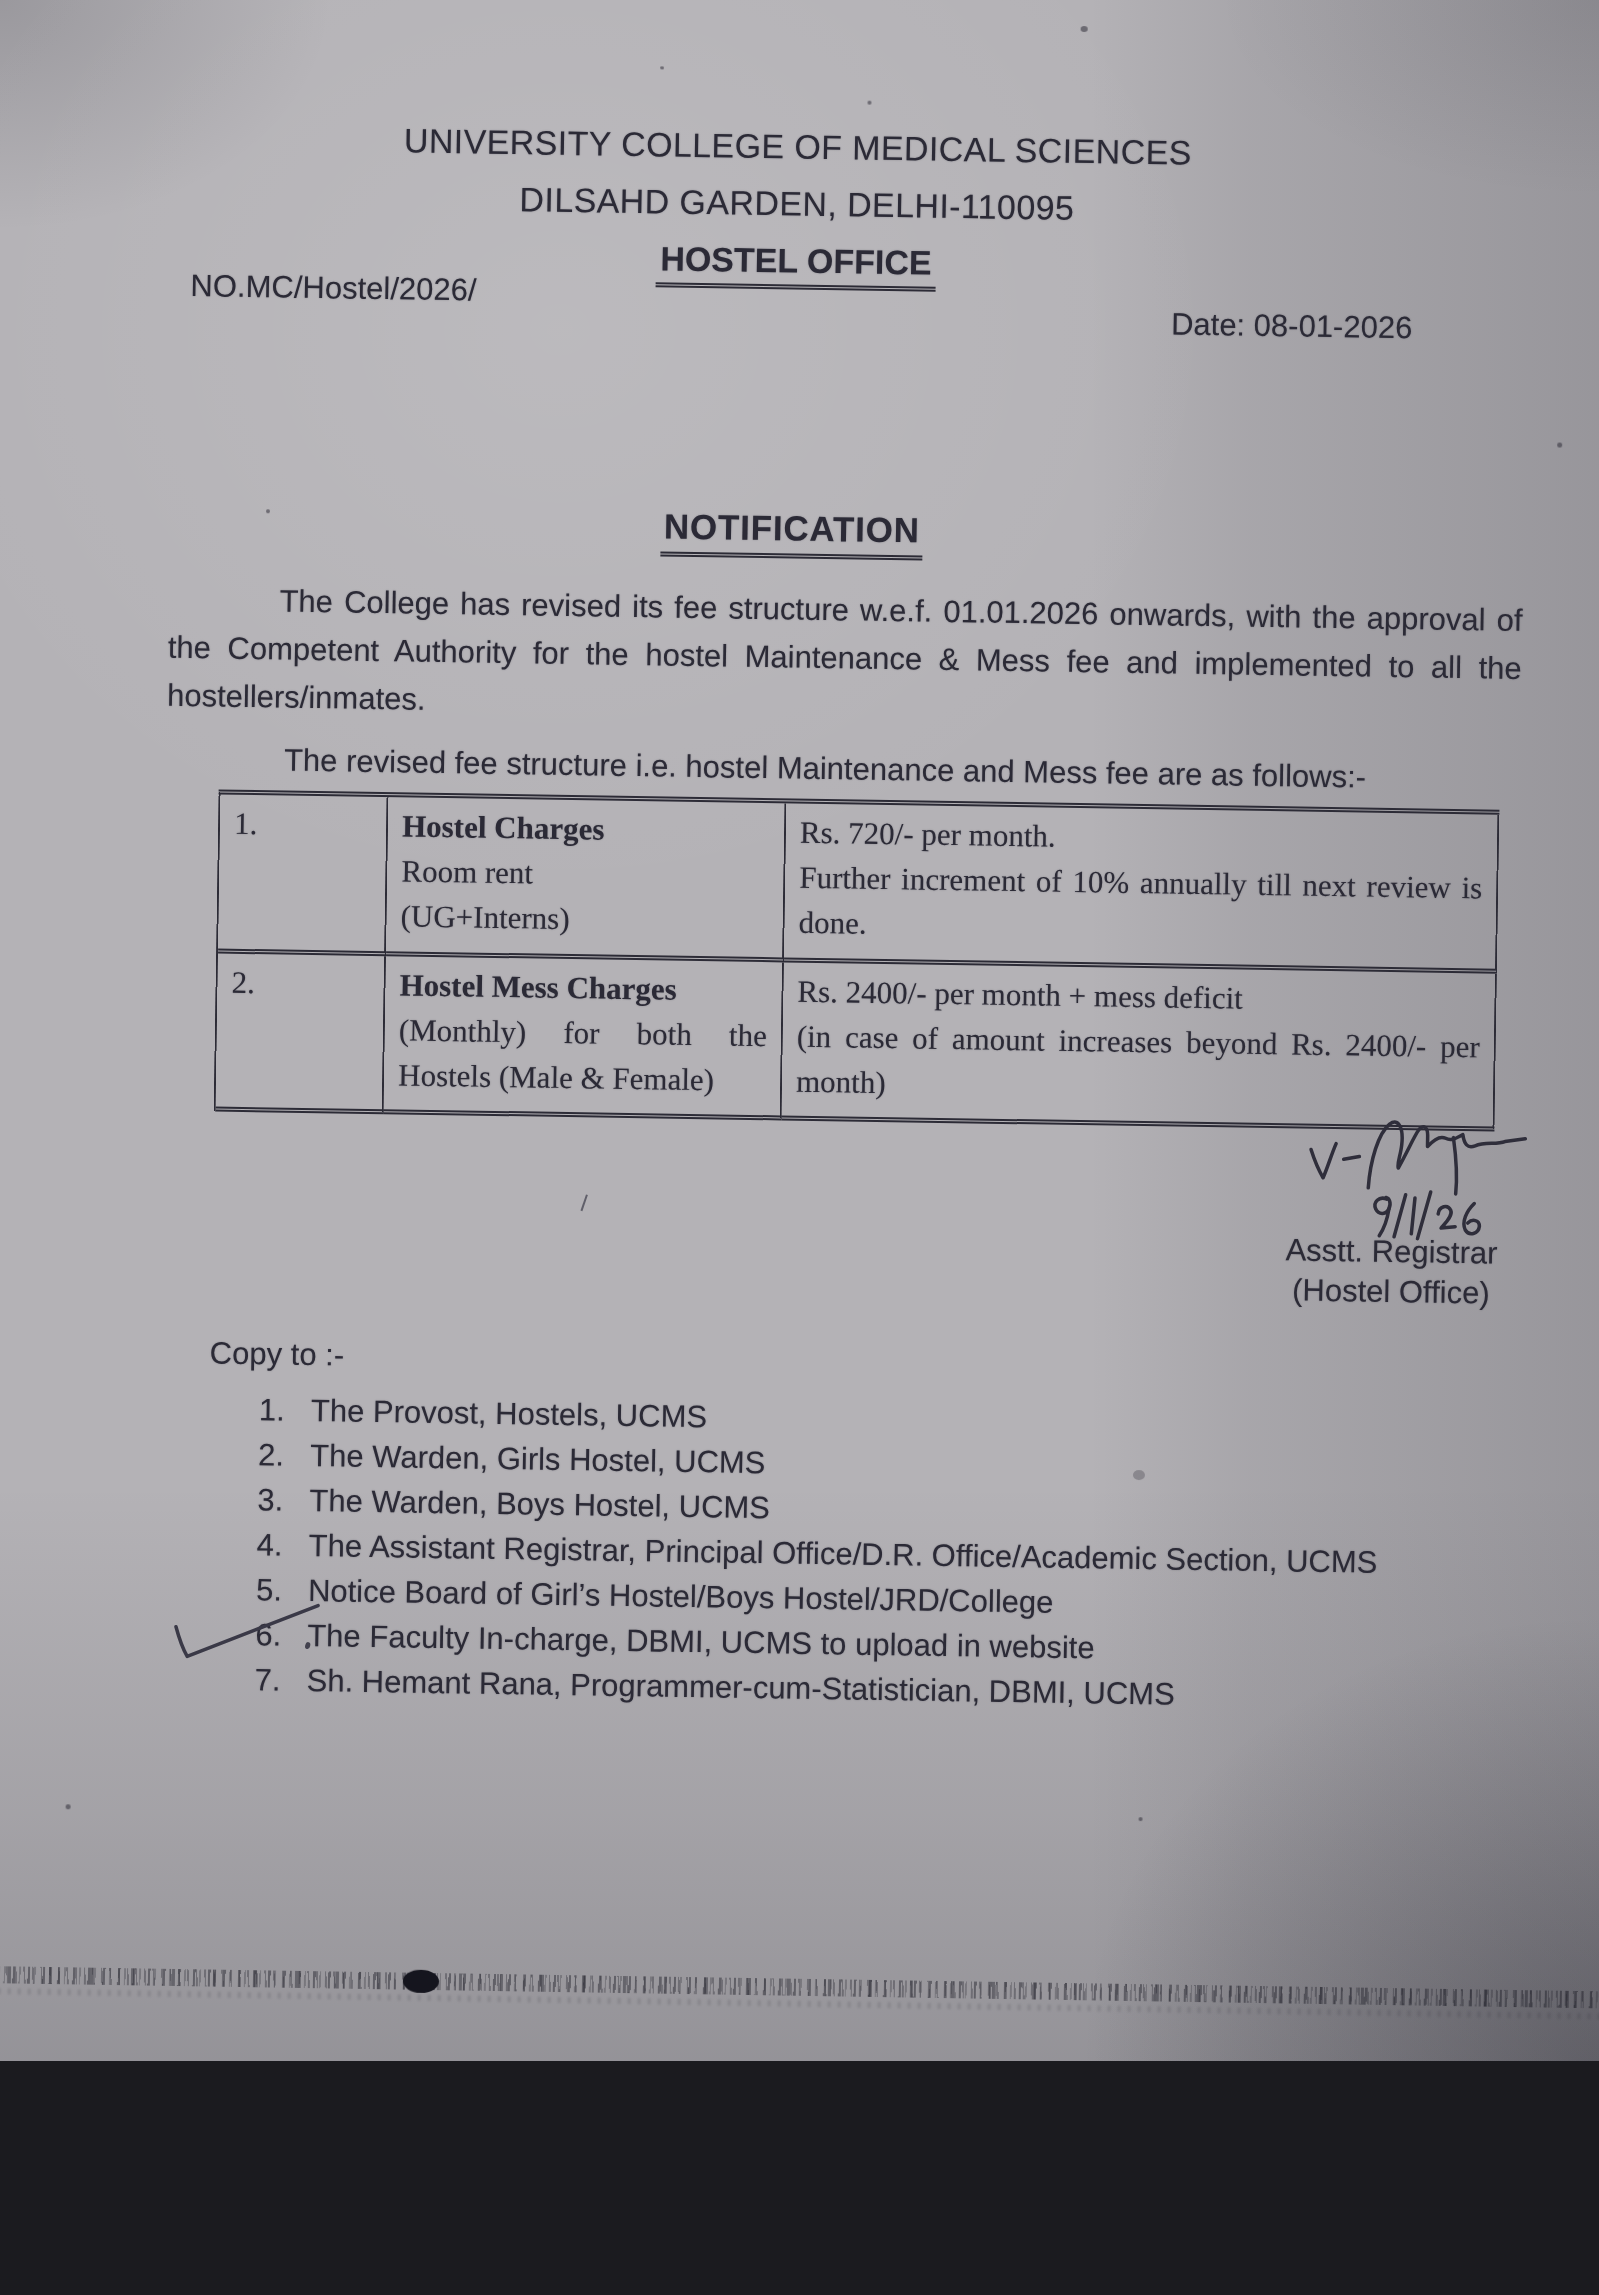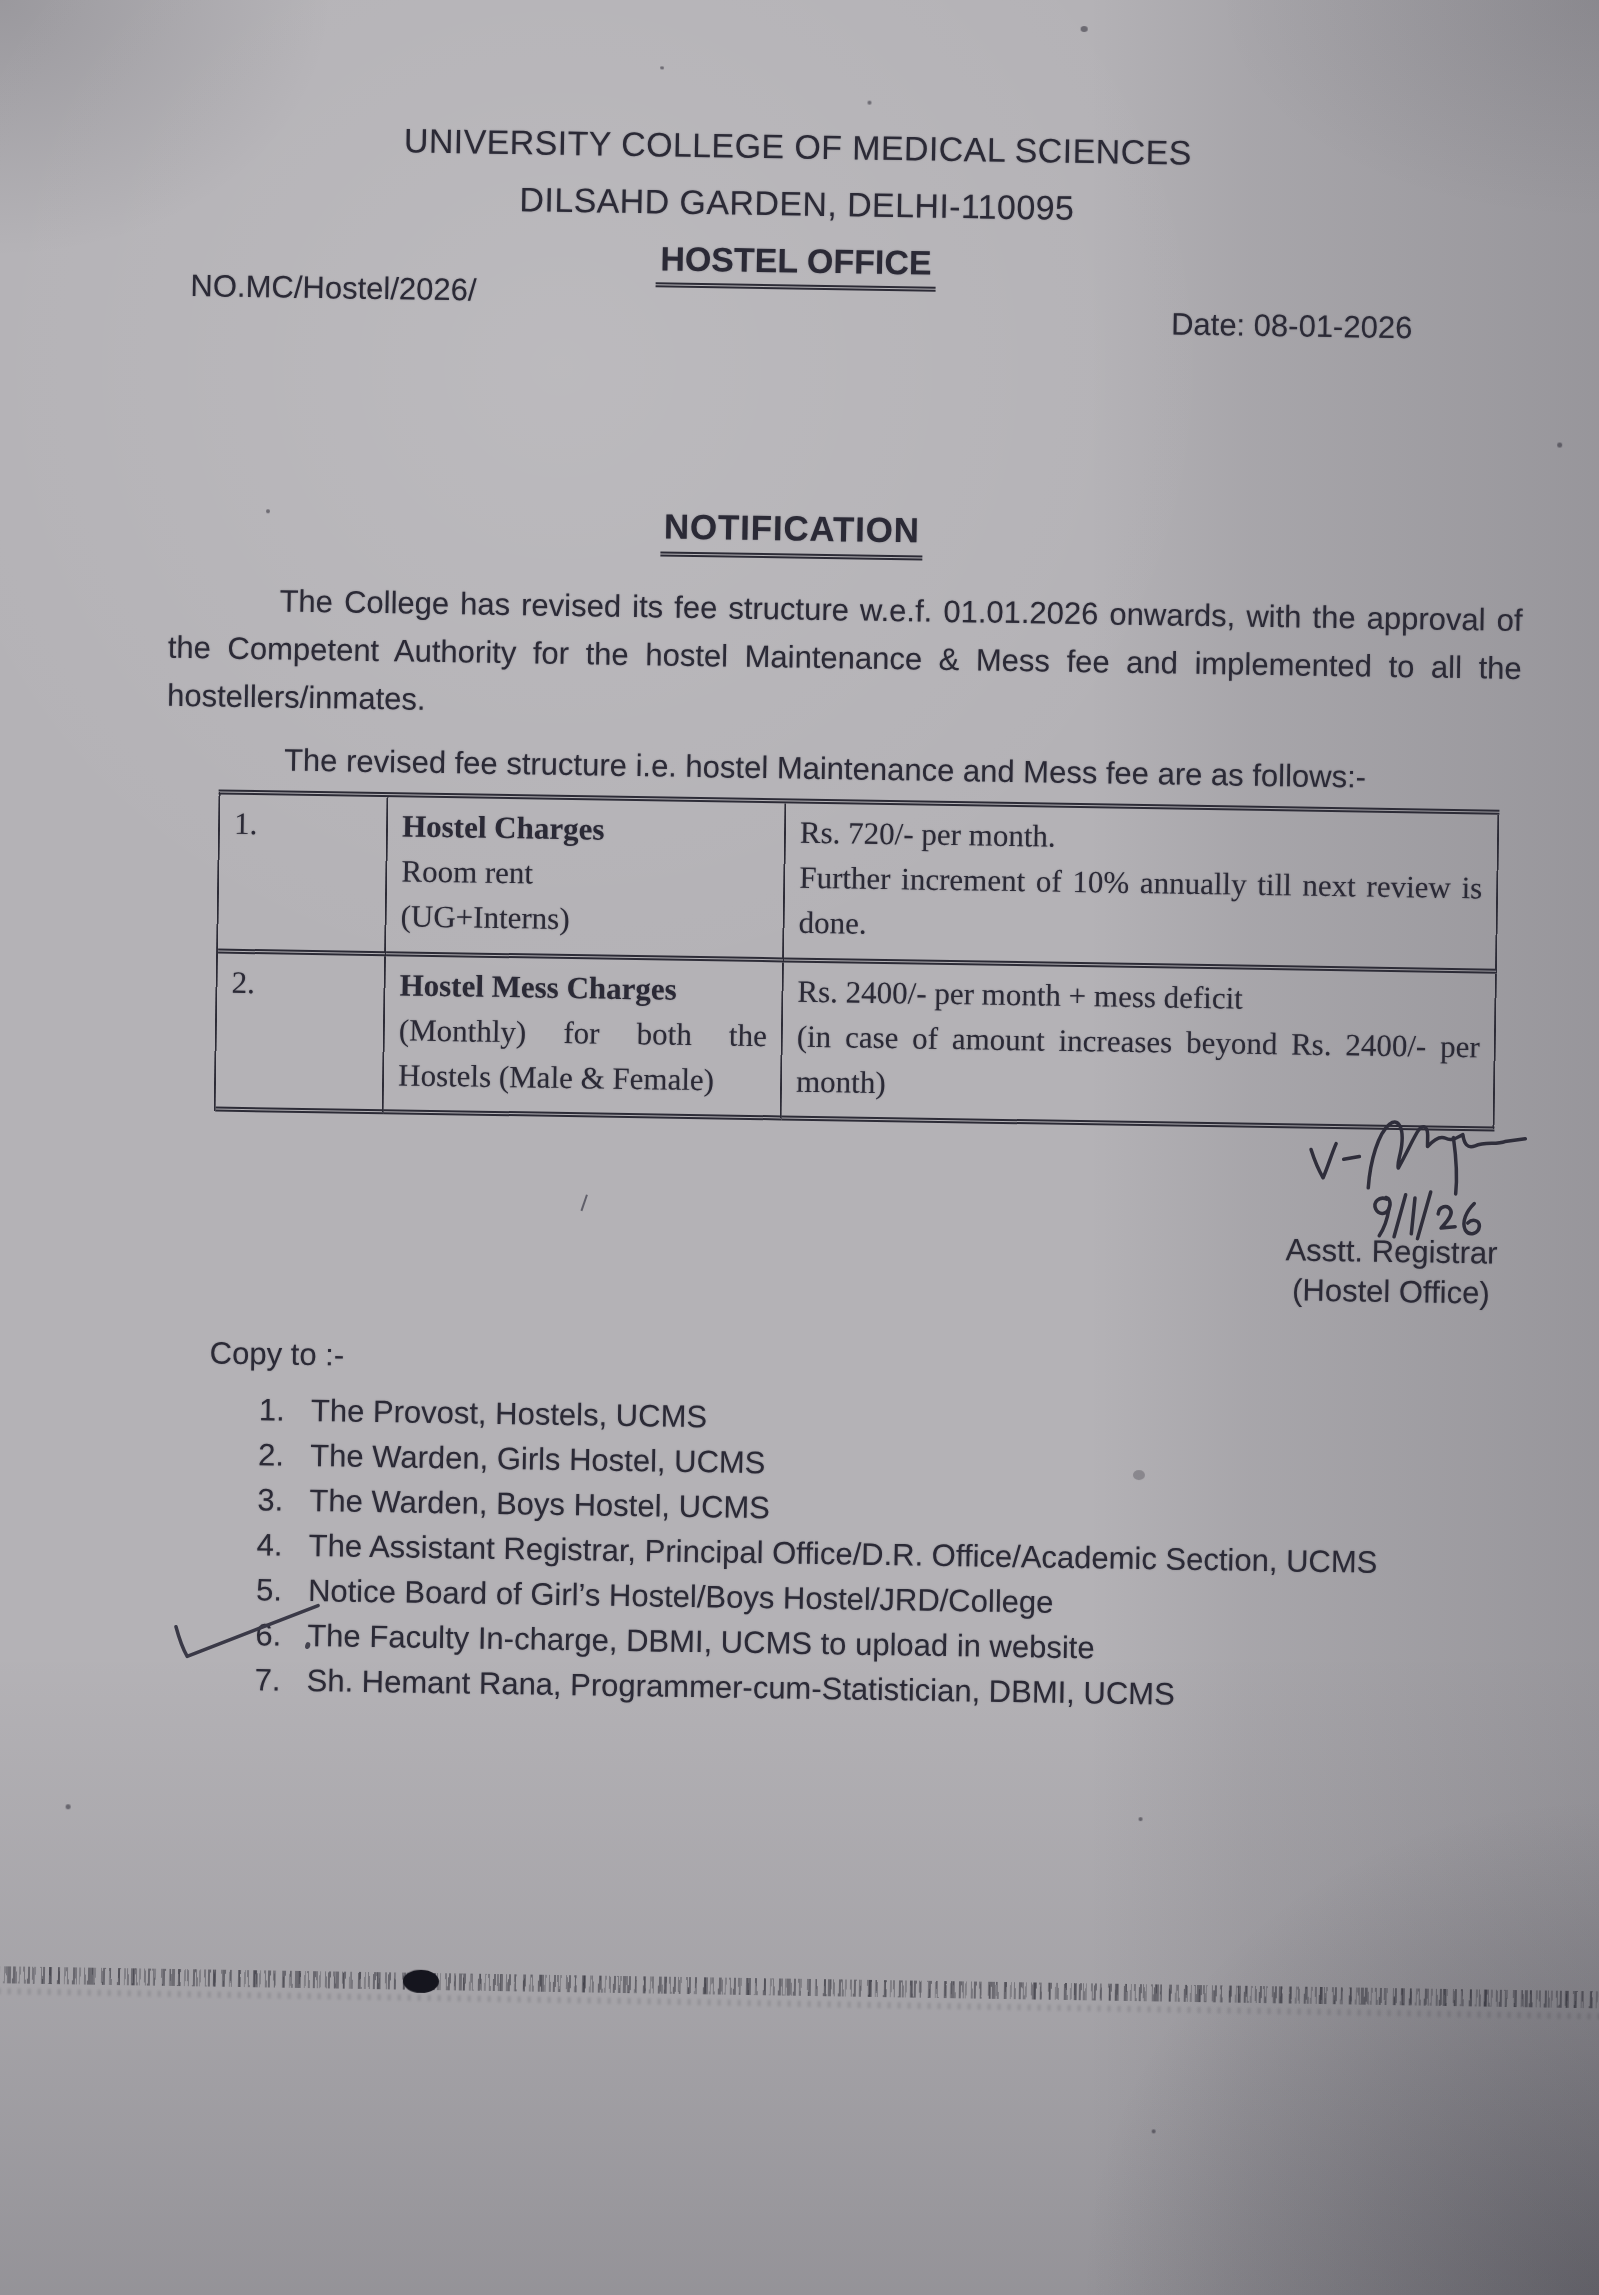--- a/index.html
+++ b/index.html
@@ -1,17 +1,17 @@
 <!DOCTYPE html>
 <html style="--ink: #2b2a36; --paper: #b4b2b6; --rule: #2c2b36;font-size:12.5px"><head>
 <meta charset="utf-8">
 <style>
   html,body{margin:0;padding:0;background:#1b1b1f;}
   :root{--ink:#2b2a36;--paper:#b4b2b6;--rule:#2c2b36;}
-  .photo{position:relative;width:1600px;height:2295px;overflow:hidden;
+  .photo{position:relative;width:1600px;height:2061px;overflow:hidden;
     background:
       radial-gradient(60% 40% at 35% 16%, rgba(255,255,255,0.10), transparent 70%),
       radial-gradient(26% 14% at 0% 0%, rgba(20,20,30,0.16), transparent 80%),
       radial-gradient(30% 12% at 100% 0%, rgba(20,20,30,0.10), transparent 80%),
       linear-gradient(90deg, transparent 68%, rgba(22,22,32,0.08) 78%, rgba(22,22,32,0.18) 100%),
       linear-gradient(180deg, transparent 72%, rgba(22,22,32,0.10) 88%, rgba(22,22,32,0.20) 100%),
       radial-gradient(45% 30% at 100% 100%, rgba(18,18,28,0.28), transparent 72%),
       var(--paper);
     font-family:"Liberation Sans", sans-serif;color:var(--ink);}
   .rot{position:absolute;left:0;top:0;width:1678px;height:2295px;transform:rotate(0.9deg);transform-origin:0 0;}

